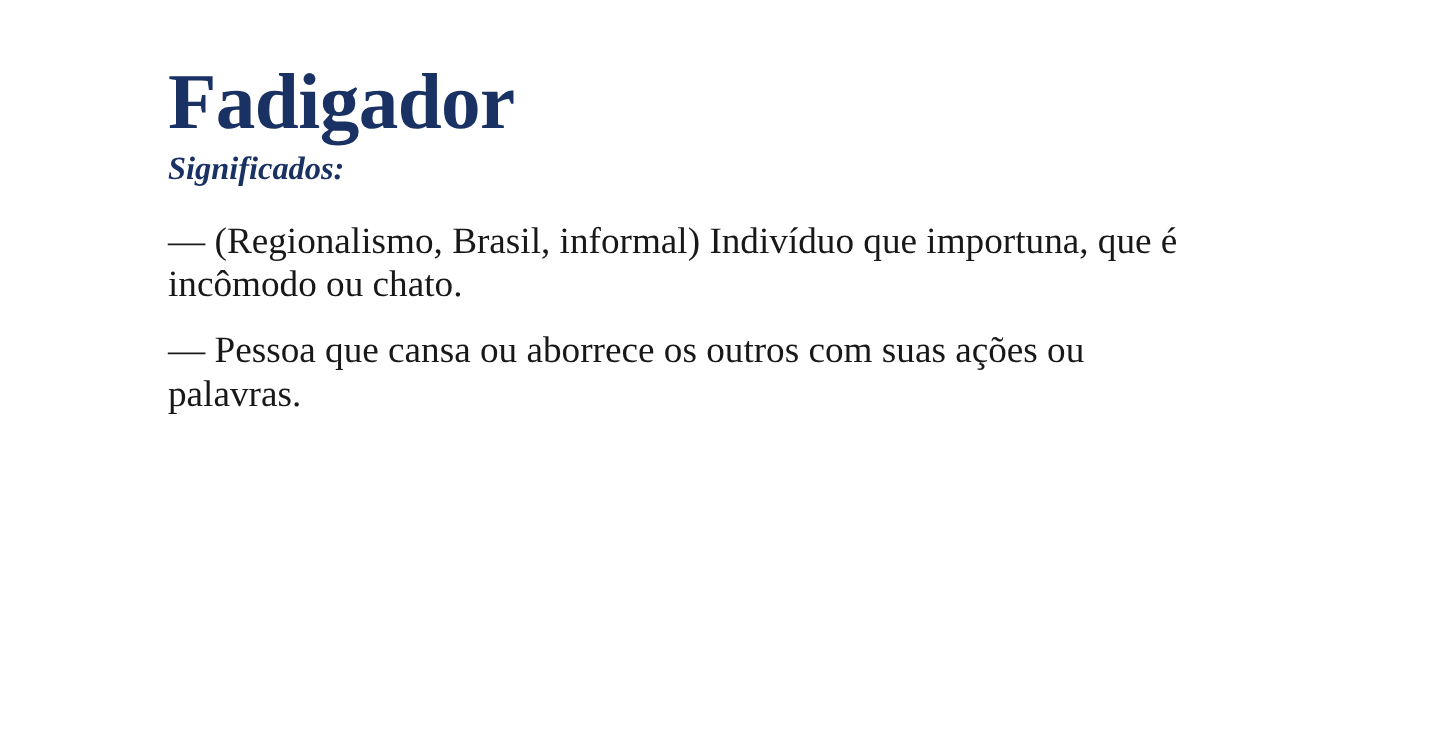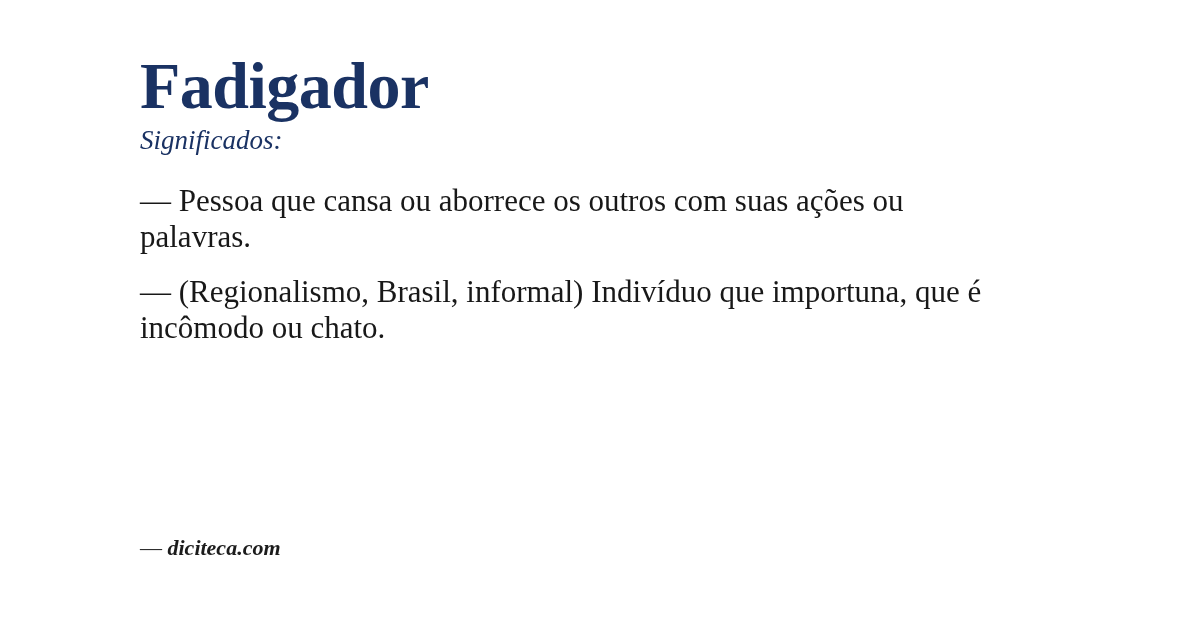--- a/index.html
+++ b/index.html
@@ -41,21 +41,21 @@
   }
 
   .meanings-label {
     margin: 0;
     padding: 0;
     position: absolute;
     left: 140px;
     top: 126px;
     font-family: "Liberation Serif", "DejaVu Serif", serif;
     font-size: 27px;
-    font-weight: 400;
+    font-weight: 700;
     font-style: italic;
     line-height: 1.05;
     color: #1a3263;
     white-space: nowrap;
   }
 
   .definitions {
     position: absolute;
     left: 140px;
     top: 183px;
@@ -118,26 +118,23 @@
 
   <h1 class="word-title">Fadigador</h1>
 
   <div class="meanings-label">Significados:</div>
 
   <ul class="definitions">
 
 
 
     <li class="definition-item">
-      <span class="def-dash">— </span><span class="def-text">Pessoa que cansa ou aborrece os outros com suas ações ou palavras.</span>
+      <span class="def-dash">— </span><span class="def-text">(Regionalismo, Brasil, informal) Indivíduo que importuna, que é incômodo ou chato.</span>
     </li>
 
     <li class="definition-item">
-      <span class="def-dash">— </span><span class="def-text">(Regionalismo, Brasil, informal) Indivíduo que importuna, que é incômodo ou chato.</span>
+      <span class="def-dash">— </span><span class="def-text">Pessoa que cansa ou aborrece os outros com suas ações ou palavras.</span>
     </li>
 
   </ul>
 
-  <div class="source-line">
-    <span class="source-dash">— </span><span>diciteca.com</span>
-  </div>
 
 </div>
 
 </body></html>

